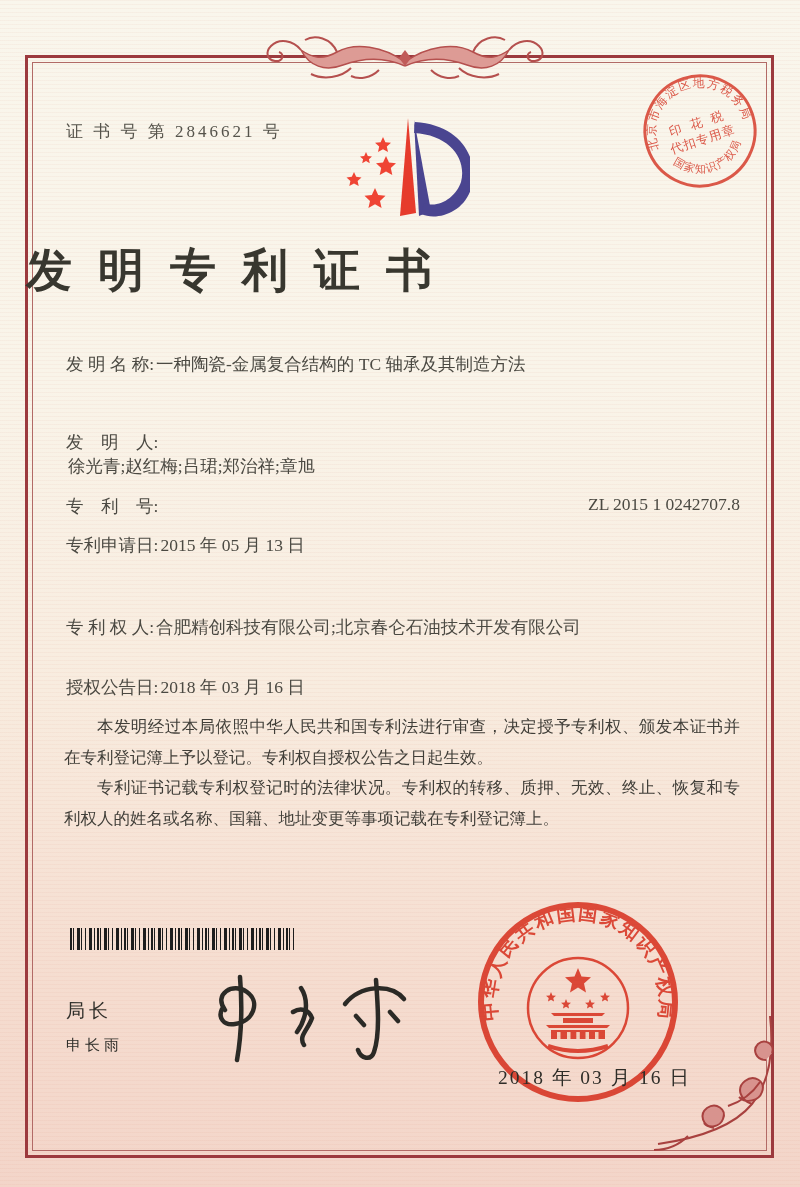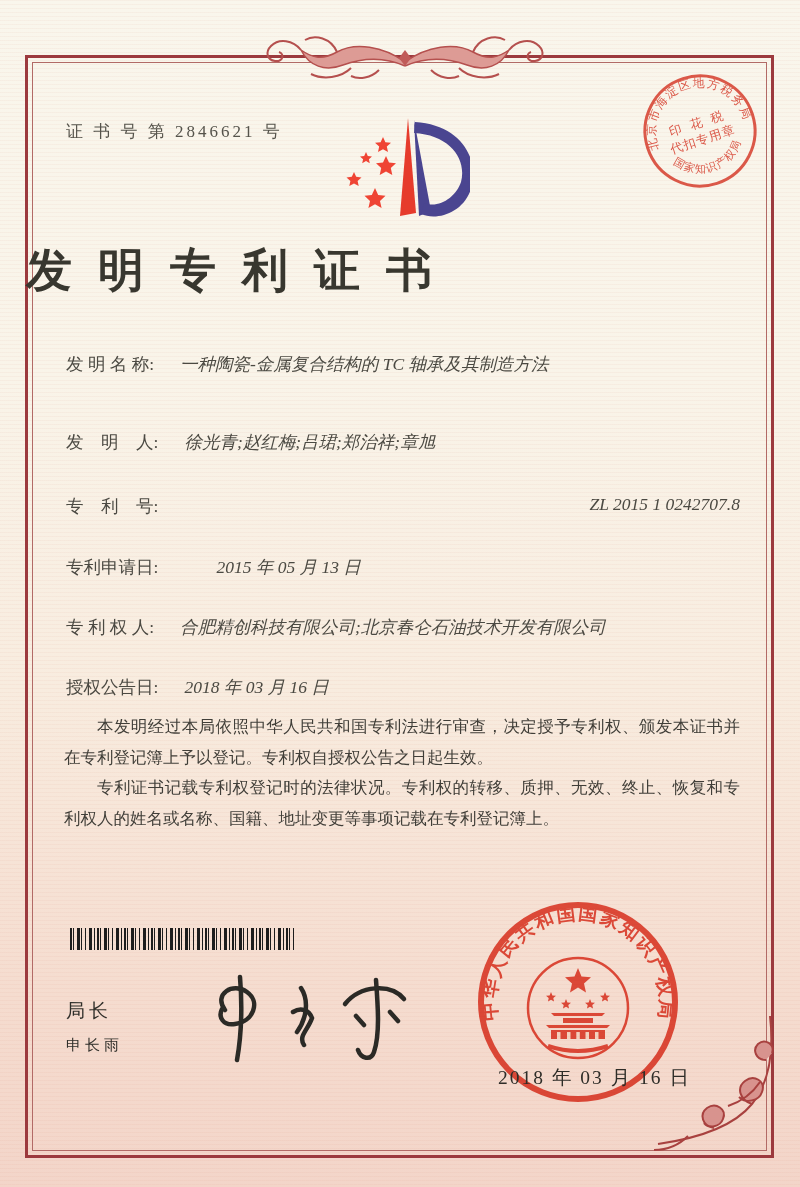--- a/index.html
+++ b/index.html
@@ -10,21 +10,21 @@
   }
   .texture{position:absolute;inset:0;pointer-events:none;
     background:repeating-linear-gradient(180deg,rgba(208,110,88,0.055) 0 1px,rgba(255,255,255,0) 1px 4px);}
   .frame-outer{position:absolute;left:25px;top:55px;right:26px;bottom:29px;border:3px solid #9c3a3e;}
   .frame-inner{position:absolute;left:4px;top:4px;right:4px;bottom:4px;border:1px solid #b26a66;}
   .cert-no{position:absolute;left:66px;top:120px;font-size:17px;letter-spacing:3px;color:#55534b;white-space:pre;}
   .title{position:absolute;left:0;right:0;top:240px;text-align:left;font-size:46px;font-weight:600;
     color:#38372f;letter-spacing:26px;text-indent:26px;}
   .field-row{position:absolute;left:66px;right:60px;font-size:17.5px;color:#4b4942;display:flex;}
   .field-label{white-space:pre;flex:0 0 auto;}
-  .field-value{white-space:pre;margin-left:26px;font-style:italic;}
+  .field-value{white-space:pre;margin-left:2px;}
   .body-text{position:absolute;left:64px;top:712px;width:676px;font-size:16.5px;line-height:30.5px;
     color:#403e38;text-align:justify;}
   .body-text p{margin:0;text-indent:2em;}
   .barcode{position:absolute;left:70px;top:928px;width:224px;height:22px;
     background:repeating-linear-gradient(90deg,#1d1d1d 0 2px,transparent 2px 3px,#1d1d1d 3px 4px,
       transparent 4px 7px,#1d1d1d 7px 10px,transparent 10px 11px,#1d1d1d 11px 12px,transparent 12px 15px,
       #1d1d1d 15px 16px,transparent 16px 19px,#1d1d1d 19px 22px,transparent 22px 24px,#1d1d1d 24px 25px,transparent 25px 27px);}
   .sig-title{position:absolute;left:66px;top:998px;font-size:19px;color:#2f2e29;
     font-family:"Liberation Sans","DejaVu Sans",sans-serif;letter-spacing:4px;}
   .sig-name{position:absolute;left:66px;top:1036px;font-size:15px;color:#2f2e29;
@@ -100,29 +100,29 @@
       <text x="80" y="93" font-size="12.5" text-anchor="middle" letter-spacing="1">代扣专用章</text>
     </g>
   </svg>
 
   <div class="title">发明专利证书</div>
 
   <div class="field-row" style="top:352px;">
     <span class="field-label">发 明 名 称:</span>
     <span class="field-value">一种陶瓷-金属复合结构的 TC 轴承及其制造方法</span>
   </div>
-  <div class="field-row" style="top:430px;">
+  <div class="field-row" style="top:430px;flex-direction:column;">
     <span class="field-label">发　明　人:</span>
     <span class="field-value">徐光青;赵红梅;吕珺;郑治祥;章旭</span>
   </div>
   <div class="field-row" style="top:494px;justify-content:space-between;">
     <span class="field-label">专　利　号:</span>
     <span class="field-value">ZL 2015 1 0242707.8</span>
   </div>
-  <div class="field-row" style="top:555px;gap:32px;">
+  <div class="field-row" style="top:533px;">
     <span class="field-label">专利申请日:</span>
     <span class="field-value">2015 年 05 月 13 日</span>
   </div>
   <div class="field-row" style="top:615px;text-align:center;">
     <span class="field-label">专 利 权 人:</span>
     <span class="field-value">合肥精创科技有限公司;北京春仑石油技术开发有限公司</span>
   </div>
   <div class="field-row" style="top:675px;">
     <span class="field-label">授权公告日:</span>
     <span class="field-value">2018 年 03 月 16 日</span>

